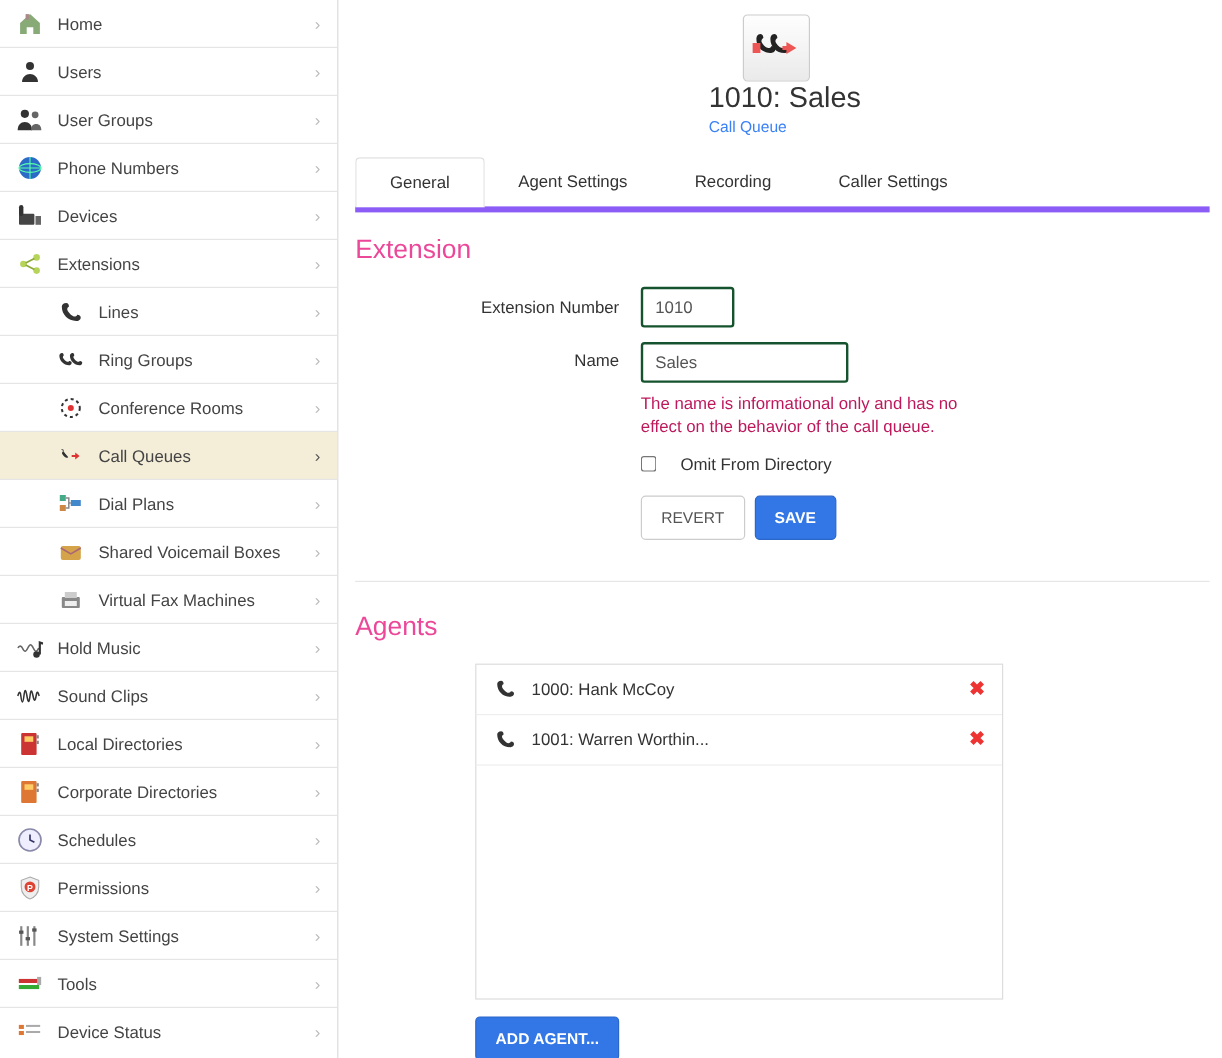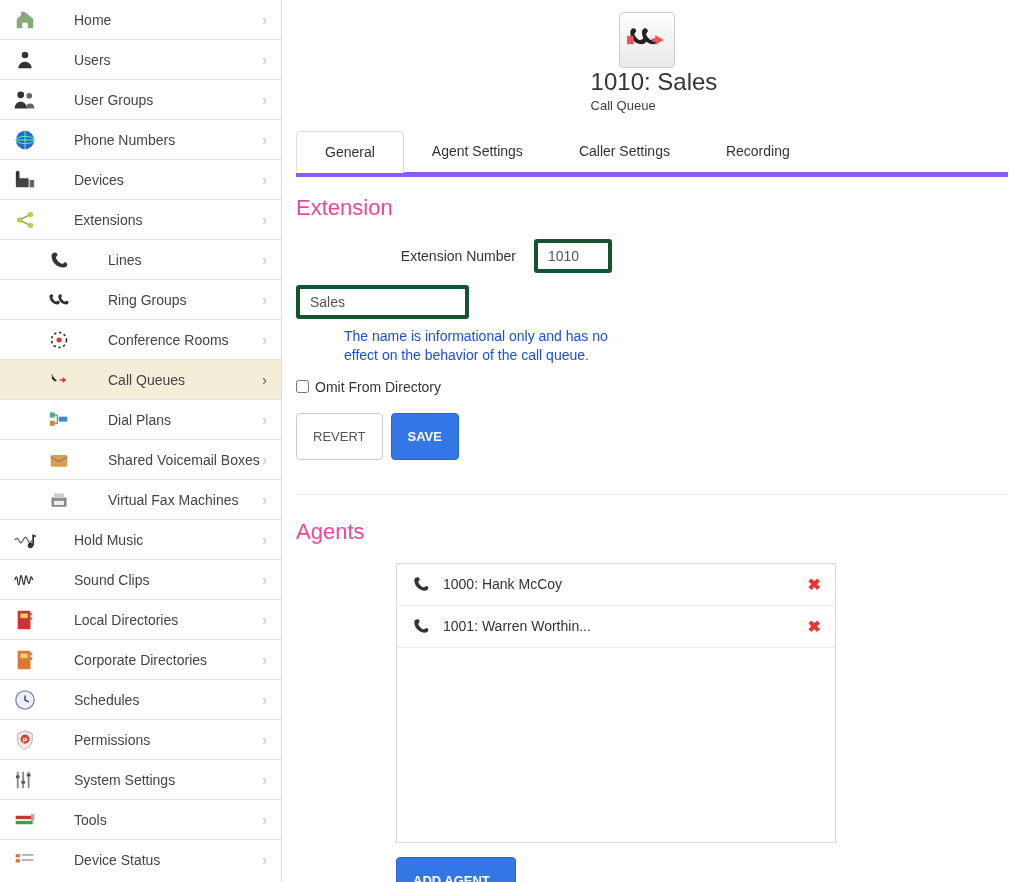--- a/index.html
+++ b/index.html
@@ -1,44 +1,44 @@
 <!DOCTYPE html>
 <html><head>
 <meta charset="utf-8">
 <style>
   * { box-sizing: border-box; margin: 0; padding: 0; }
   body { font-family: "Helvetica Neue", Arial, sans-serif; font-size: 14px; color: #333; background: #fff; width: 1018px; }
   .layout { display: flex; width: 1018px; min-height: 882px; }
   .sidebar { width: 282px; flex-shrink: 0; border-right: 1px solid #ddd; background: #fff; }
-  .nav-item { display: flex; align-items: center; height: 40px; padding: 0 12px; border-bottom: 1px solid #e5e5e5; cursor: pointer; position: relative; gap: 26px; }
+  .nav-item { display: flex; align-items: center; height: 40px; padding: 0 12px; border-bottom: 1px solid #e5e5e5; cursor: pointer; position: relative; }
   .nav-item.sub { padding-left: 46px; }
   .nav-item.active { background: #f4eed9; }
   .nav-icon { width: 26px; height: 26px; margin-right: 10px; display: flex; align-items: center; justify-content: center; }
   .nav-item.sub .nav-icon { width: 26px; height: 22px; }
   .nav-label { flex: 1; color: #444; font-size: 14px; }
   .chevron { color: #bbb; font-size: 14px; position: absolute; right: 14px; }
   .main { flex: 1; padding: 12px 10px 20px 14px; }
   .header { display: flex; align-items: center; margin-bottom: 18px; padding-left: 4px; flex-direction: column; }
   .header-icon { width: 56px; height: 56px; border: 1px solid #ccc; background: linear-gradient(#fefefe,#eaeaea); border-radius: 4px; display: flex; align-items: center; justify-content: center; margin-right: 14px; }
   .header-title { font-size: 24px; color: #333; font-weight: 400; }
-  .header-sub { font-size: 13px; color: #404040; margin-top: 2px; }
+  .header-sub { font-size: 13px; color: #3b82f6; margin-top: 2px; }
   .tabs { display: flex; border-bottom: 5px solid #8b5cf6; margin-bottom: 18px; }
   .tab { padding: 12px 28px; color: #333; cursor: pointer; font-size: 14px; }
   .tab.active { border: 1px solid #ddd; border-bottom: 1px solid #fff; margin-bottom: -1px; border-radius: 4px 4px 0 0; background: #fff; }
   .section-title { font-size: 22px; color: #ec4899; font-weight: 400; margin: 8px 0 18px 0; }
   .form-row { display: flex; align-items: center; margin-bottom: 12px; justify-content: flex-end; }
   .form-label { width: 238px; text-align: right; padding-right: 18px; color: #333; font-size: 14px; }
   .form-field { flex: 1; }
-  input[type=text] { height: 34px; border: 4px solid #14532d; border-radius: 3px; padding: 0 10px; font-size: 14px; color: #555; }
+  input[type=text] { height: 34px; border: 2px solid #14532d; border-radius: 3px; padding: 0 10px; font-size: 14px; color: #555; }
   .input-ext { width: 78px; }
   .input-name { width: 173px; }
-  .help-text { font-size: 14px; color: #1d4ed8; max-width: 270px; line-height: 1.35; margin-left: 48px; }
-  .checkbox-row { display: flex; align-items: center; gap: 6px; margin-top: 14px; }
+  .help-text { font-size: 14px; color: #be185d; max-width: 270px; line-height: 1.35; }
+  .checkbox-row { display: flex; align-items: center; gap: 20px; margin-top: 14px; }
   .buttons-row { display: flex; gap: 8px; margin-top: 18px; }
-  .btn { height: 47px; padding: 0 16px; border-radius: 4px; font-size: 13px; cursor: pointer; border: 1px solid #ccc; background: #fff; color: #555; }
+  .btn { height: 37px; padding: 0 16px; border-radius: 4px; font-size: 13px; cursor: pointer; border: 1px solid #ccc; background: #fff; color: #555; }
   .btn.primary { background: #3277e5; border-color: #2b66c9; color: #fff; font-weight: 600; }
   .divider { border: none; border-top: 1px solid #e6e6e6; margin: 34px 0 24px 0; }
   .agents-box { border: 1px solid #ddd; border-radius: 0; width: 440px; min-height: 280px; margin-left: 100px; }
   .agent-row { display: flex; align-items: center; height: 42px; padding: 0 14px; border-bottom: 1px solid #eee; }
   .agent-icon { width: 20px; height: 20px; margin-right: 12px; display:flex; align-items:center; justify-content:center; }
   .agent-label { flex: 1; color: #333; font-size: 14px; }
   .agent-remove { color: #e33; font-weight: bold; cursor: pointer; font-size: 16px; }
   .add-agent-btn { margin-left: 100px; margin-top: 14px; }
   svg { display:block; }
 </style>
@@ -305,33 +305,34 @@
       </div>
       <div>
         <div class="header-title">1010: Sales</div>
         <div class="header-sub">Call Queue</div>
       </div>
     </div>
 
     <div class="tabs">
       <div class="tab active">General</div>
       <div class="tab">Agent Settings</div>
+      <div class="tab">Recording</div>
       <div class="tab">Caller Settings</div>
-      <div class="tab">Recording</div>
     </div>
 
     <div class="section-title">Extension</div>
 
     <div class="form-row">
       <div class="form-label">Extension Number</div>
       <div class="form-field">
         <input type="text" class="input-ext" value="1010" style="">
       </div>
     </div>
     <div class="form-row" style="align-items:flex-start">
+      <div class="form-label" style="padding-top:7px">Name</div>
       <div class="form-field">
         <input type="text" class="input-name" value="Sales" style="">
         <div class="help-text" style="margin-top:8px">The name is informational only and has no effect on the behavior of the call queue.</div>
         <div class="checkbox-row">
           <input type="checkbox" style="">
           <span>Omit From Directory</span>
         </div>
         <div class="buttons-row">
           <button class="btn">REVERT</button>
           <button class="btn primary">SAVE</button>

